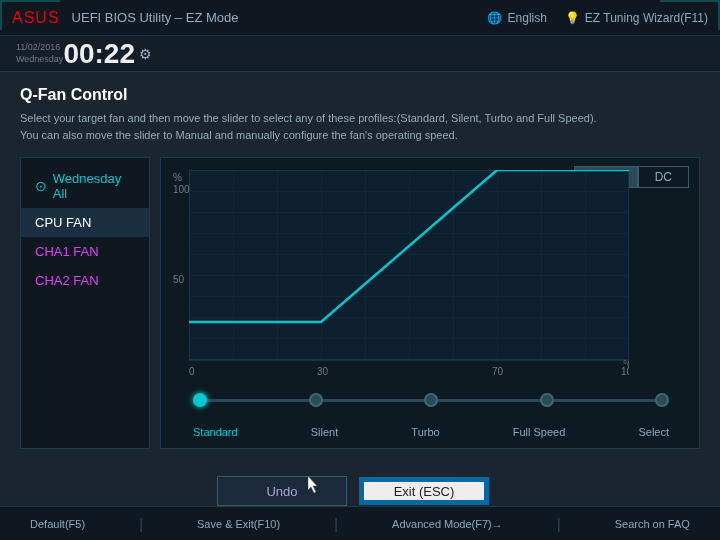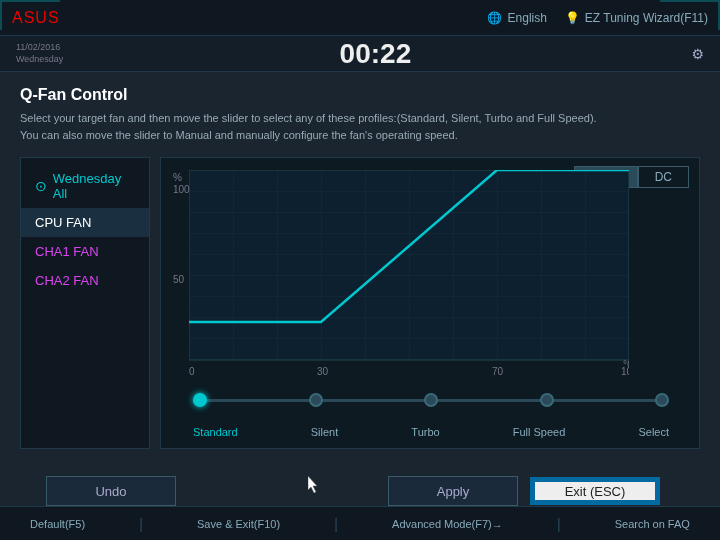--- a/index.html
+++ b/index.html
@@ -40,23 +40,21 @@
       font-size: 12px;
     }
 
     
     .datetime-bar {
       background: #141e28;
       height: 36px;
       display: flex;
       align-items: center;
       padding: 0 16px;
-      gap: 20px;
       border-bottom: 1px solid #1e3a4a;
-      justify-content: space-between;
     }
     .datetime-left {
       display: flex;
       flex-direction: column;
       font-size: 9px;
       color: #778;
       line-height: 1.3;
     }
     .time-display {
       font-size: 28px;
@@ -326,20 +324,21 @@
 </head>
 <body>
 
 <div class="corner-tl"></div>
 <div class="corner-tr"></div>
 <div class="corner-bl"></div>
 <div class="corner-br"></div>
 
 <div class="header">
   <span class="asus-logo">ASUS</span>
+  <span style="color:#9ab;font-size:13px;">UEFI BIOS Utility – EZ Mode</span>
   <div class="header-right">
     <div class="lang-btn">
       <span>🌐</span>
       <span>English</span>
     </div>
     <div class="wizard-btn">
       <span>💡</span>
       <span>EZ Tuning Wizard(F11)</span>
     </div>
   </div>
@@ -422,21 +421,20 @@
           <span class="slider-label">Full Speed</span>
           <span class="slider-label">Select</span>
         </div>
       </div>
     </div>
   </div>
 </div>
 
 <div class="bottom-bar">
   <button class="btn-undo">Undo</button>
-  <button class="btn-apply">Apply</button>
   <button class="btn-exit">Exit (ESC)</button>
 </div>
 
 <div class="status-bar">
   <span class="status-item">Default(F5)</span>
   <span class="status-separator">|</span>
   <span class="status-item">Save &amp; Exit(F10)</span>
   <span class="status-separator">|</span>
   <span class="status-item">Advanced Mode(F7)→</span>
   <span class="status-separator">|</span>

